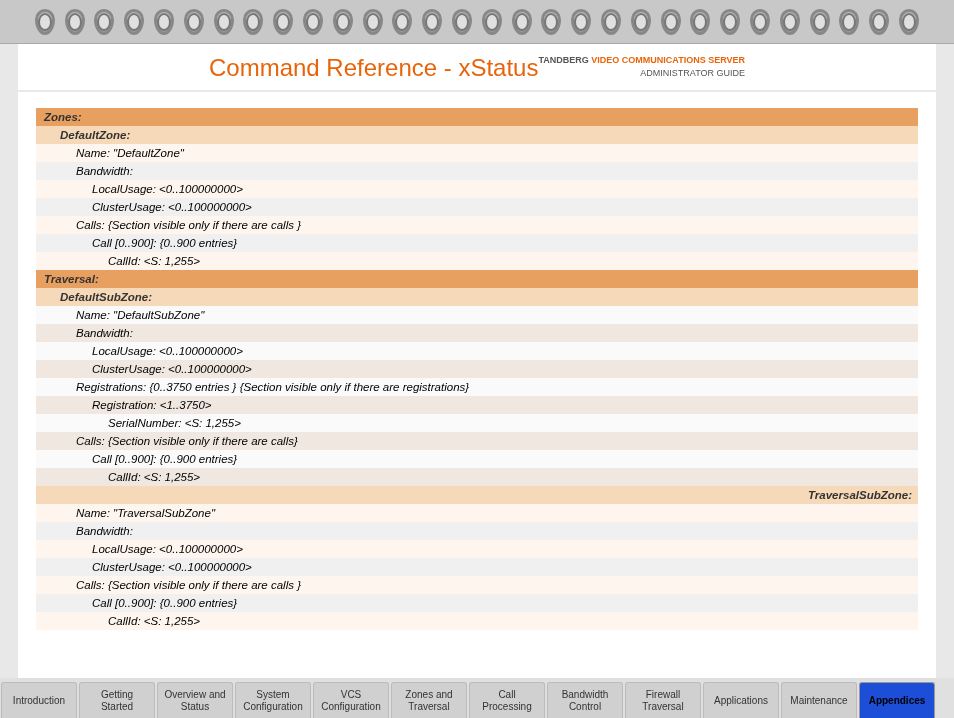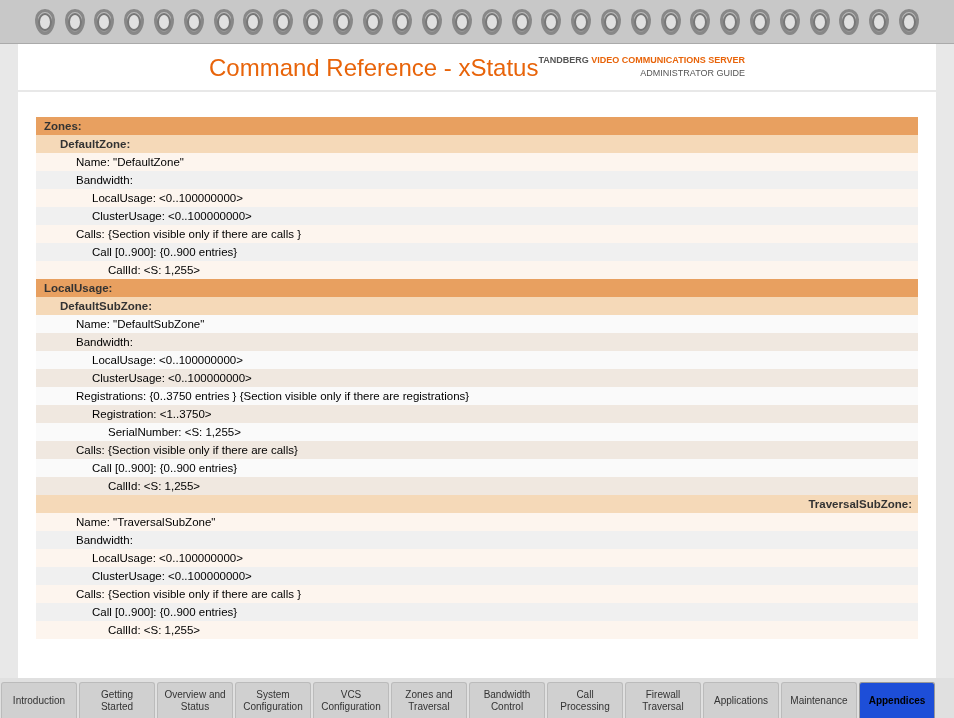--- a/index.html
+++ b/index.html
@@ -71,21 +71,22 @@
       color: #555;
       line-height: 1.4;
     }
     .brand-tandberg { color: #555; font-weight: bold; }
     .brand-vcs { color: #e8640a; font-weight: bold; }
 
     
     .content-area {
       flex: 1;
       overflow: hidden;
-      padding: 25px 18px;
+      padding: 16px 18px;
+      font-style: italic;
     }
 
     
     .data-table {
       width: 100%;
       border-collapse: collapse;
     }
     .data-table td {
       padding: 3px 6px;
       font-size: 11.5px;
@@ -227,21 +228,21 @@
           <tr>
             <td class="row-light" style="padding-left: 40px;">Calls: {Section visible only if there are calls }</td>
           </tr>
           <tr>
             <td class="row-subalt" style="padding-left: 56px;">Call [0..900]: {0..900 entries}</td>
           </tr>
           <tr>
             <td class="row-light" style="padding-left: 72px;">CallId: &lt;S: 1,255&gt;</td>
           </tr>
           <tr>
-            <td class="row-section-header" style="padding-left: 8px;">LocalUsage:</td>
+            <td class="row-section-header" style="padding-left: 8px;">Traversal:</td>
           </tr>
           <tr>
             <td class="row-subsection" style="padding-left: 24px;">DefaultSubZone:</td>
           </tr>
           <tr>
             <td class="row-sublight" style="padding-left: 40px;">Name: "DefaultSubZone"</td>
           </tr>
           <tr>
             <td class="row-alt" style="padding-left: 40px;">Bandwidth:</td>
           </tr>
@@ -299,20 +300,20 @@
 </div>
 
 <div class="bottom-bar">
   <div class="bottom-tabs" id="bottom-tabs">
   <div class="bottom-tab">Introduction</div>
       <div class="bottom-tab">Getting Started</div>
       <div class="bottom-tab">Overview and Status</div>
       <div class="bottom-tab">System Configuration</div>
       <div class="bottom-tab">VCS Configuration</div>
       <div class="bottom-tab">Zones and Traversal</div>
+      <div class="bottom-tab">Call Processing</div>
       <div class="bottom-tab">Bandwidth Control</div>
-      <div class="bottom-tab">Call Processing</div>
       <div class="bottom-tab">Firewall Traversal</div>
       <div class="bottom-tab">Applications</div>
       <div class="bottom-tab">Maintenance</div>
       <div class="bottom-tab active">Appendices</div>
     </div>
 </div>
 
 </body></html>

